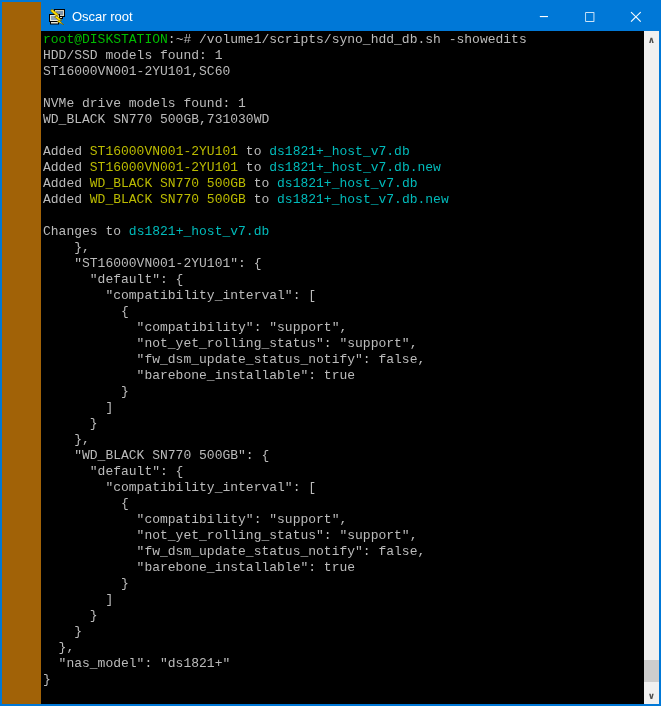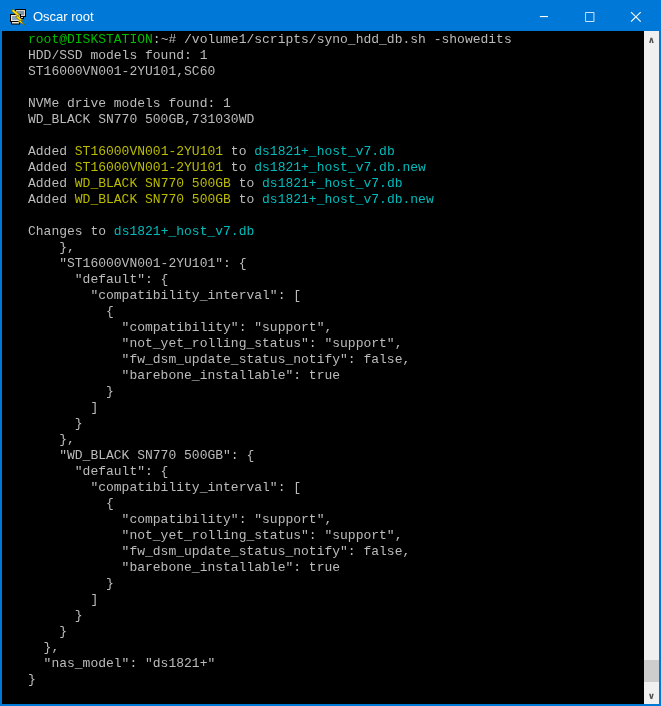--- a/index.html
+++ b/index.html
@@ -2,23 +2,24 @@
 <html style="--accent: #0078D7; --sb-track: #F0F0F0; --sb-arrow: #505050; --sb-thumb: #CDCDCD;"><head>
 <meta charset="utf-8">
 <style>
   * { margin: 0; padding: 0; box-sizing: border-box; }
   html, body { width: 661px; height: 706px; background: #000; }
   body { font-family: "Liberation Sans", sans-serif; }
 
   .window {
     width: 661px; height: 706px;
     border: 2px solid var(--accent, #0078D7);
-    background: #d946ef;
+    background: #a16207;
     display: flex; flex-direction: column;
     overflow: hidden;
+    padding-left: 39px;
   }
 
   
   .titlebar {
     flex: 0 0 29px; height: 29px;
     background: var(--accent, #0078D7);
     display: flex; align-items: center;
   }
   .app-icon { width: 16px; height: 16px; margin: 0 7px 0 8px; flex: 0 0 16px; }
   .title {
@@ -39,21 +40,21 @@
   
   .winbody { flex: 1 1 auto; display: flex; min-height: 0; }
 
   .terminal {
     flex: 1 1 auto; background: #000;
     padding: 1px 0 0 2px;
     font-family: "Liberation Mono", "DejaVu Sans Mono", monospace;
     font-size: 13px; line-height: 16px;
     white-space: pre; overflow: hidden;
   }
-  .tline { height: 16px; margin-left: 24px; }
+  .tline { height: 16px; }
 
   .scrollbar {
     flex: 0 0 15px; width: 15px; position: relative;
     background: var(--sb-track, #F0F0F0);
   }
   .sb-btn {
     position: absolute; left: 0; width: 15px; height: 17px;
     display: flex; align-items: center; justify-content: center;
     color: var(--sb-arrow, #505050);
     font-family: "DejaVu Sans", sans-serif; font-size: 9px; font-weight: bold;

